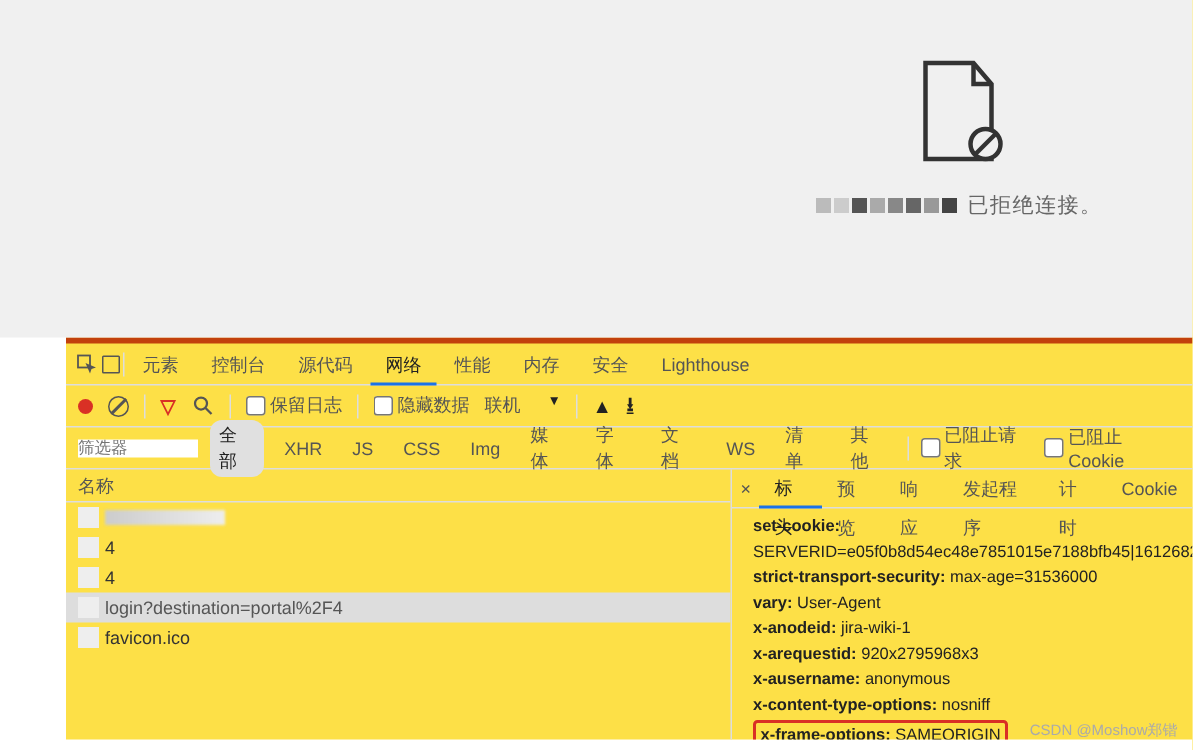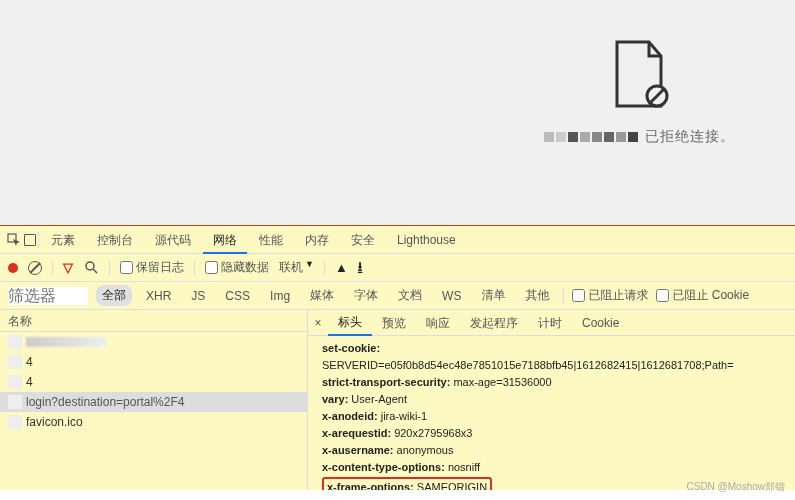--- a/index.html
+++ b/index.html
@@ -8,45 +8,45 @@
 .error-block { position: absolute; right: 60px; top: 40px; text-align: center; }
 .doc-icon { width: 60px; height: 70px; margin: 0 auto 18px; position: relative; }
 .doc-icon svg { width: 60px; height: 70px; }
 .err-msg { font-size: 14px; color: #666; letter-spacing: 1px; }
 .blur-bar { display: inline-block; vertical-align: middle; margin-right: 6px; }
 .blur-bar span { display: inline-block; width: 10px; height: 10px; background: #999; margin: 0 1px; }
 .blur-bar span:nth-child(1){background:#bbb}.blur-bar span:nth-child(2){background:#ccc}.blur-bar span:nth-child(3){background:#555}
 .blur-bar span:nth-child(4){background:#aaa}.blur-bar span:nth-child(5){background:#888}.blur-bar span:nth-child(6){background:#666}
 .blur-bar span:nth-child(7){background:#999}.blur-bar span:nth-child(8){background:#444}
 
-.devtools { border-top: 1px solid #c2410c; background: #fef9c3; }
+.devtools { border-top: 4px solid #c2410c; background: #fde047; margin-left: 44px; }
 .tabs { display: flex; align-items: center; height: 28px; border-bottom: 1px solid #ddd; padding: 0 6px; gap: 2px; }
 .dev-icon { width: 16px; height: 16px; display: inline-flex; align-items: center; justify-content: center; color: #555; cursor: pointer; }
 .dev-icon.square { border: 1.5px solid #555; width: 12px; height: 12px; border-radius: 1px; }
 .tab { padding: 0 10px; height: 28px; line-height: 28px; color: #555; cursor: pointer; }
 .tab.active { border-bottom: 2px solid #1a73e8; color: #222; font-weight: 500; }
 .toolbar { display: flex; align-items: center; height: 28px; border-bottom: 1px solid #ddd; padding: 0 8px; gap: 10px; }
 .rec { width: 10px; height: 10px; border-radius: 50%; background: #d93025; }
 .nope { width: 14px; height: 14px; border: 1.5px solid #555; border-radius: 50%; position: relative; }
 .nope::after { content: ''; position: absolute; width: 14px; height: 1.5px; background: #555; top: 5px; left: -1px; transform: rotate(-45deg); }
 .funnel { color: #d93025; font-weight: bold; font-size: 13px; }
 .chk { display: flex; align-items: center; gap: 3px; color: #555; }
 .chk input { margin: 0; }
-.sel { display: flex; align-items: flex-start; color: #555; gap: 2px; }
+.sel { display: flex; align-items: flex-start; color: #555; gap: 18px; }
 .tri { font-size: 9px; color: #222; }
 .dl { font-weight: bold; text-decoration: underline; color: #222; }
 .divider { width: 1px; height: 16px; background: #ddd; }
 
 .filterbar { display: flex; align-items: center; height: 28px; border-bottom: 1px solid #ddd; padding: 0 8px; gap: 8px; }
-.filter-input { border: none; outline: none; width: 80px; color: #888; font-size: 16px; }
+.filter-input { border: none; outline: none; width: 80px; color: #888; font-size: 11px; }
 .ft { padding: 2px 6px; color: #555; cursor: pointer; }
 .ft.active { background: #e0e0e0; border-radius: 8px; color: #222; }
 
 .content { display: flex; height: 180px; }
-.namecol { width: 308px; border-right: 1px solid #ddd; overflow: hidden; }
+.namecol { width: 444px; border-right: 1px solid #ddd; overflow: hidden; }
 .namehdr { height: 22px; line-height: 22px; padding: 0 8px; border-bottom: 1px solid #ddd; color: #555; }
 .namerow { height: 20px; line-height: 20px; padding: 0 8px; display: flex; align-items: center; gap: 4px; cursor: pointer; }
 .namerow.sel { background: #ddd; }
 .namerow .ico { width: 14px; height: 14px; background: #eee; }
 .namerow .blurimg { width: 80px; height: 10px; background: linear-gradient(90deg,#ccc,#eee); filter: blur(1px); }
 
 .detail { flex: 1; overflow: hidden; }
 .dtabs { display: flex; align-items: center; height: 26px; border-bottom: 1px solid #ddd; }
 .dtab { padding: 0 10px; color: #555; cursor: pointer; height: 26px; line-height: 26px; }
 .dtab.active { border-bottom: 2px solid #1a73e8; color: #222; font-family: Liberation Mono, monospace; }

